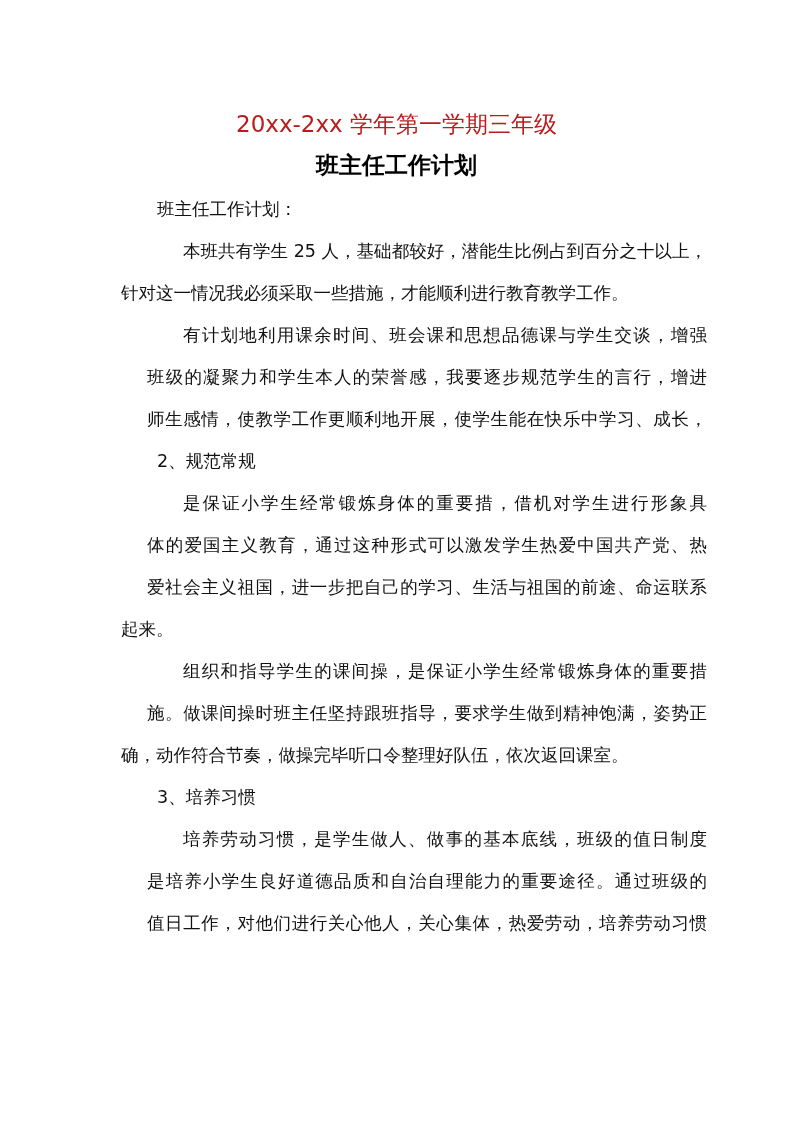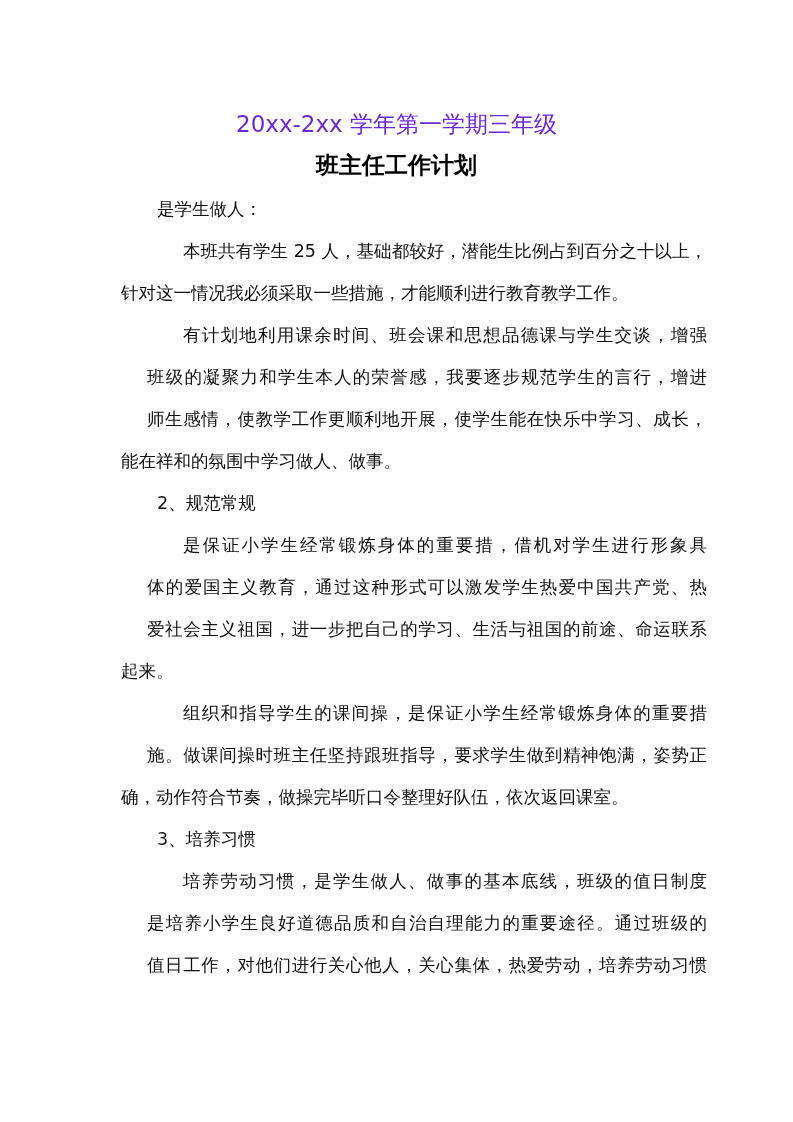--- a/index.html
+++ b/index.html
@@ -1,43 +1,42 @@
 <!DOCTYPE html>
 <html><head>
   <meta charset="utf-8">
   <style>
     html, body { margin: 0; padding: 0; background: #ffffff; }
     body { width: 793px; height: 1122px; position: relative; overflow: hidden;
            font-family: "DejaVu Sans", "Liberation Sans", sans-serif; color: #111111; }
     .page { position: absolute; left: 0; top: 0; width: 793px; height: 1122px; background: #fff; }
     .title1 { position: absolute; top: 109px; left: 0; width: 793px; text-align: center;
-              font-size: 23px; letter-spacing: 0px; color: #6d28d9; }
+              font-size: 23px; letter-spacing: 0px; color: #b91c1c; }
     .title2 { position: absolute; top: 150px; left: 0; width: 793px; text-align: center;
               font-size: 23px; font-weight: bold; color: #000; }
     .body { position: absolute; left: 121px; top: 196px; width: 560px; }
     .line { height: 42px; line-height: 26px; font-size: 17.5px; white-space: nowrap; color: #111; }
     .indent { padding-left: 36px; }
     .just { text-align: justify; text-align-last: justify; width: 560px; margin-left: 26px; }
     .just.indent { width: 524px; }
   </style>
 </head>
 <body>
 
 <div class="page">
   <div class="title1">20xx-2xx 学年第一学期三年级</div>
   <div class="title2">班主任工作计划</div>
 
   <div class="body">
-    <div class="line indent">是学生做人：</div>
+    <div class="line indent">班主任工作计划：</div>
     <div class="line indent just">本班共有学生 25 人，基础都较好，潜能生比例占到百分之十以上，</div>
     <div class="line">针对这一情况我必须采取一些措施，才能顺利进行教育教学工作。</div>
     <div class="line indent just">有计划地利用课余时间、班会课和思想品德课与学生交谈，增强</div>
     <div class="line just">班级的凝聚力和学生本人的荣誉感，我要逐步规范学生的言行，增进</div>
     <div class="line just">师生感情，使教学工作更顺利地开展，使学生能在快乐中学习、成长，</div>
-    <div class="line">能在祥和的氛围中学习做人、做事。</div>
     <div class="line indent">2、规范常规</div>
     <div class="line indent just">是保证小学生经常锻炼身体的重要措，借机对学生进行形象具</div>
     <div class="line just">体的爱国主义教育，通过这种形式可以激发学生热爱中国共产党、热</div>
     <div class="line just">爱社会主义祖国，进一步把自己的学习、生活与祖国的前途、命运联系</div>
     <div class="line">起来。</div>
     <div class="line indent just">组织和指导学生的课间操，是保证小学生经常锻炼身体的重要措</div>
     <div class="line just">施。做课间操时班主任坚持跟班指导，要求学生做到精神饱满，姿势正</div>
     <div class="line">确，动作符合节奏，做操完毕听口令整理好队伍，依次返回课室。</div>
     <div class="line indent">3、培养习惯</div>
     <div class="line indent just">培养劳动习惯，是学生做人、做事的基本底线，班级的值日制度</div>

